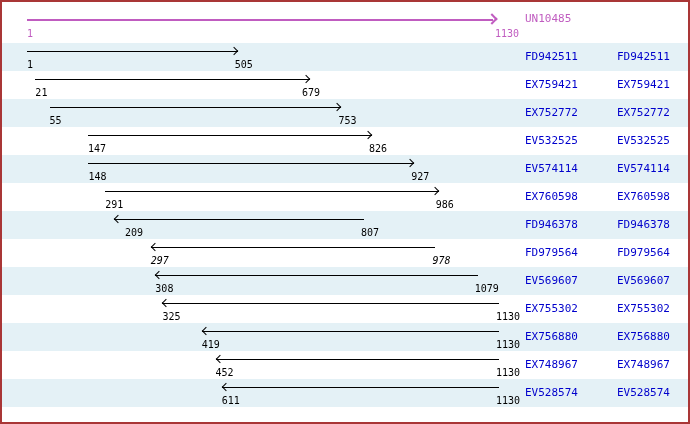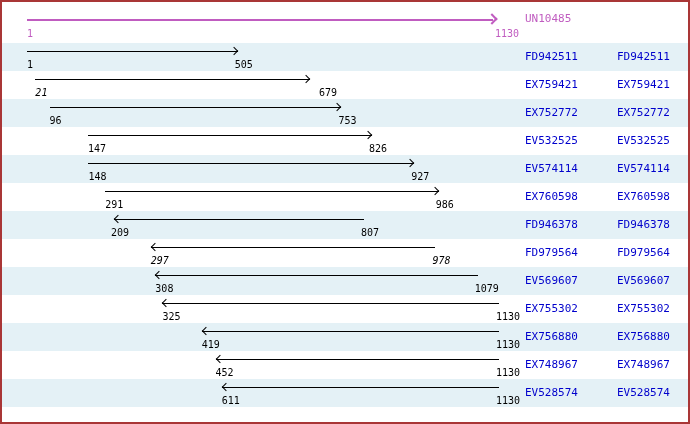--- a/index.html
+++ b/index.html
@@ -47,29 +47,29 @@
       <div class="aline" style="left: 25px; width: 210.707px;"></div>
       <div class="head right" style="left: 228.707px;"></div>
       <span class="num start" style="left: 25px;">1</span>
       <span class="num end" style="left: 232.707px;">505</span>
       <a class="label col1">FD942511</a>
       <a class="label col2">FD942511</a>
     </div>
       <div class="row">
       <div class="aline" style="left: 33.3614px; width: 275.089px;"></div>
       <div class="head right" style="left: 301.451px;"></div>
-      <span class="num start" style="left: 33.3614px; font-style: italic;">21</span>
-      <span class="num end" style="left: 317px;">679</span>
+      <span class="num start" style="left: 33.3614px;">21</span>
+      <span class="num end" style="left: 300px;">679</span>
       <a class="label col1">EX759421</a>
       <a class="label col2">EX759421</a>
     </div>
       <div class="row band">
       <div class="aline" style="left: 47.5757px; width: 291.812px;"></div>
       <div class="head right" style="left: 332.388px;"></div>
-      <span class="num start" style="left: 47.5757px;">96</span>
+      <span class="num start" style="left: 47.5757px;">55</span>
       <span class="num end" style="left: 336.388px;">753</span>
       <a class="label col1">EX752772</a>
       <a class="label col2">EX752772</a>
     </div>
       <div class="row">
       <div class="aline" style="left: 86.0381px; width: 283.869px;"></div>
       <div class="head right" style="left: 362.907px;"></div>
       <span class="num start" style="left: 86.0381px;">147</span>
       <span class="num end" style="left: 366.907px;">826</span>
       <a class="label col1">EV532525</a>
@@ -87,21 +87,21 @@
       <div class="aline" style="left: 103.179px; width: 333.619px;"></div>
       <div class="head right" style="left: 429.798px;"></div>
       <span class="num start" style="left: 103.179px;">291</span>
       <span class="num end" style="left: 433.798px;">986</span>
       <a class="label col1">EX760598</a>
       <a class="label col2">EX760598</a>
     </div>
       <div class="row band">
       <div class="aline" style="left: 111.958px; width: 250.005px;"></div>
       <div class="head left" style="left: 112.958px;"></div>
-      <span class="num start" style="left: 109px;">209</span>
+      <span class="num start" style="left: 123px;">209</span>
       <span class="num end" style="left: 358.964px;">807</span>
       <a class="label col1">FD946378</a>
       <a class="label col2">FD946378</a>
     </div>
       <div class="row">
       <div class="aline" style="left: 148.748px; width: 284.705px;"></div>
       <div class="head left" style="left: 149.748px;"></div>
       <span class="num start" style="left: 148.748px; font-style: italic;">297</span>
       <span class="num end" style="left: 430.453px; font-style: italic;">978</span>
       <a class="label col1">FD979564</a>

